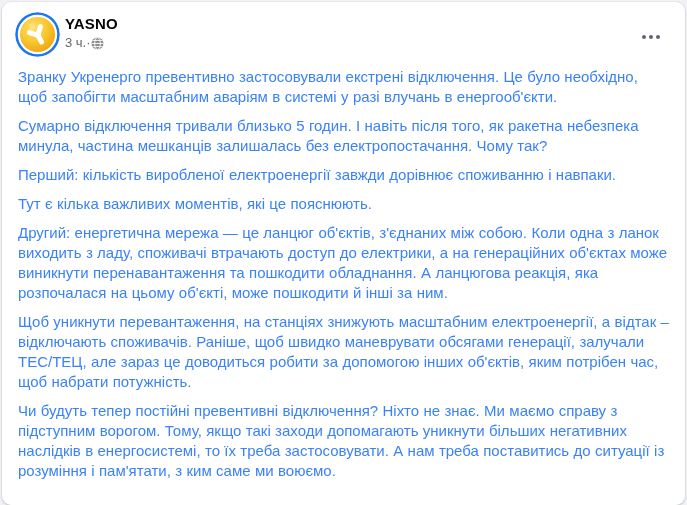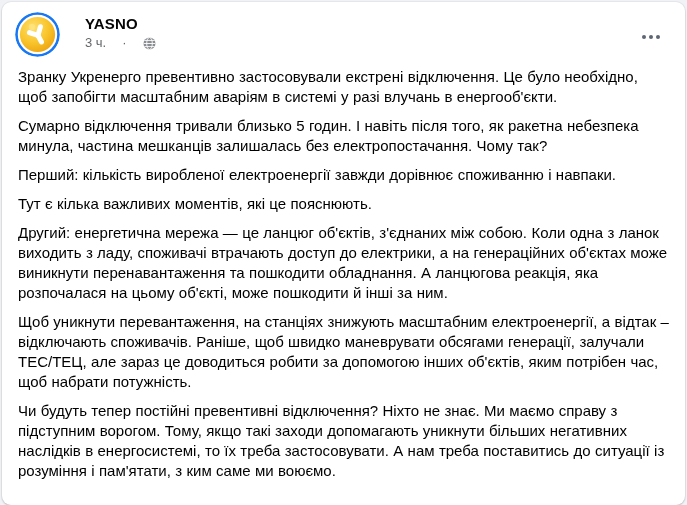--- a/index.html
+++ b/index.html
@@ -23,38 +23,38 @@
     align-items: flex-start;
     padding: 10px 16px 8px 13px;
   }
   .avatar {
     width: 45px; height: 45px;
     flex: 0 0 45px;
     border-radius: 50%;
     cursor: pointer;
   }
   .header-meta {
-    margin-left: 25px;
+    margin-left: 5px;
     padding-top: 2px;
     flex: 1 1 auto;
     min-width: 0;
   }
   .page-name {
     font-size: 15px;
     font-weight: 700;
     letter-spacing: .2px;
     color: #050505;
     line-height: 19px;
     cursor: pointer;
     display: inline-block;
   }
   .meta-row {
     display: flex;
     align-items: center;
-    gap: 16px;
+    gap: 0;
     margin-top: 2px;
     font-size: 13px;
     color: #65676b;
     line-height: 16px;
   }
   .meta-row .timestamp { cursor: pointer; }
   .globe { display: inline-block; margin-top: 1px; }
   .more-btn {
     margin-left: auto;
     margin-top: 12px;
@@ -72,21 +72,21 @@
     width: 4px; height: 4px;
     border-radius: 50%;
     background: #5f6673;
   }
   .post-body {
     padding: 2px 16px 16px 16px;
   }
   .post-body p {
     font-size: 15px;
     line-height: 20px;
-    color: #000000;
+    color: #3b82f6;
     margin-bottom: 9px;
     word-spacing: .2px;
   }
   .post-body p:last-child { margin-bottom: 0; }
 </style>
 </head>
 <body>
 
 <div class="post-card">
 

